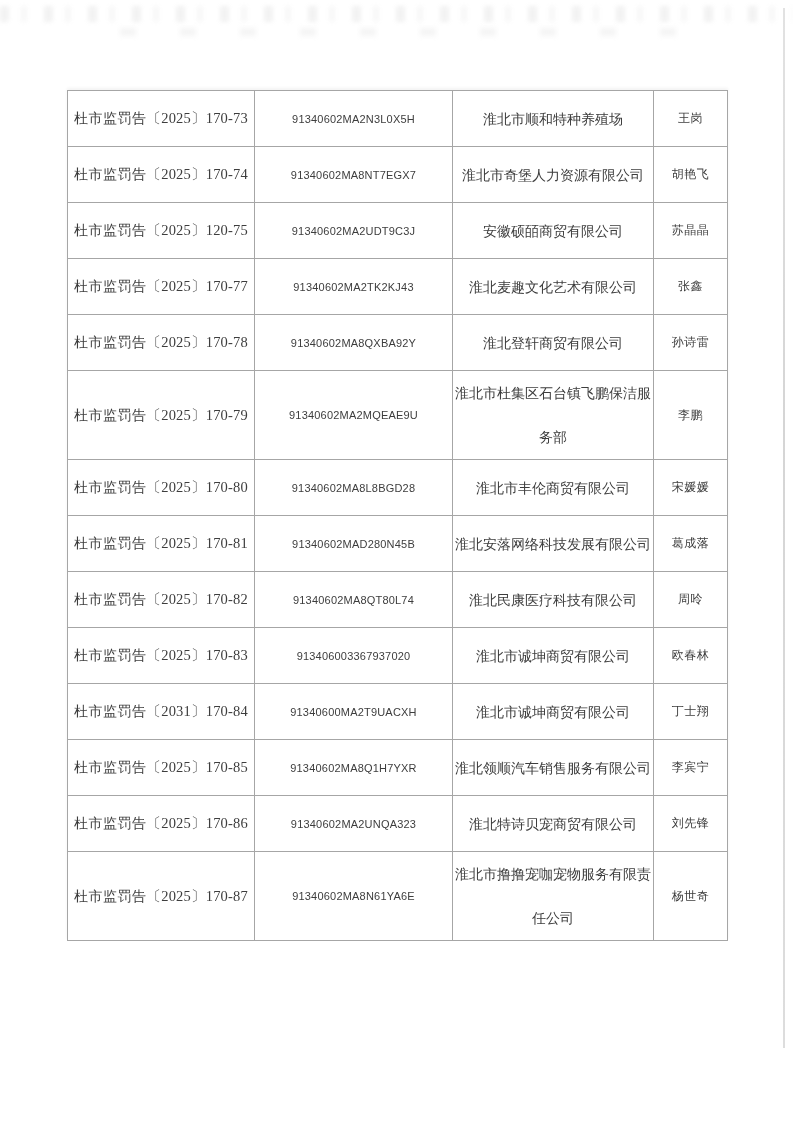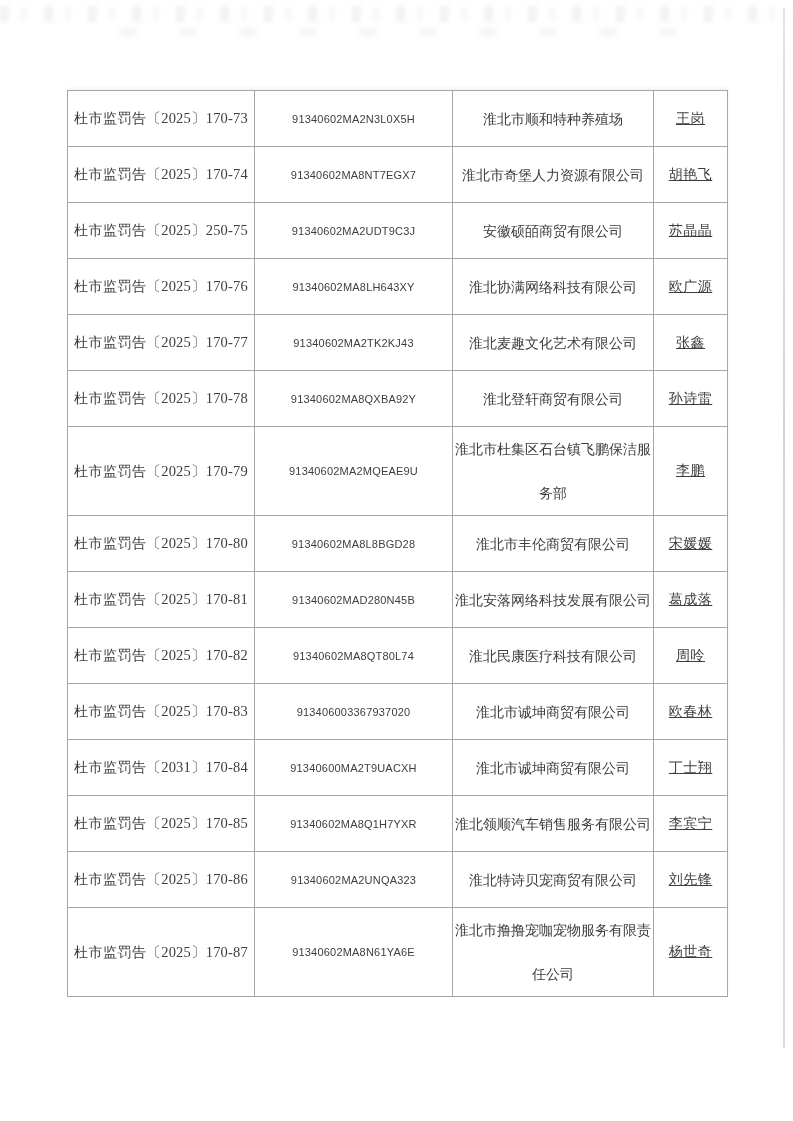--- a/index.html
+++ b/index.html
@@ -91,23 +91,22 @@
     color: #383838;
     margin-top: 35px;
   }
   td.c3 {
     font-size: 14px;
     line-height: 44px;
     word-break: break-all;
     margin-left: 48px;
   }
   td.c4 {
-    font-size: 14px;
+    font-size: 12px;
     letter-spacing: 0.5px;
-    text-decoration: underline;
   }
 </style>
 </head>
 <body>
 
 <div class="page">
 
   <div class="artifact-top"></div>
   <div class="artifact-top2"></div>
   <div class="edge-line"></div>
@@ -126,30 +125,24 @@
     <td class="c3">淮北市顺和特种养殖场</td>
     <td class="c4">王岗</td>
   </tr>
         <tr class="row">
     <td class="c1"><span class="cjk">杜市监罚告</span><span class="num">〔2025〕170-74</span></td>
     <td class="c2">91340602MA8NT7EGX7</td>
     <td class="c3">淮北市奇堡人力资源有限公司</td>
     <td class="c4">胡艳飞</td>
   </tr>
         <tr class="row">
-    <td class="c1"><span class="cjk">杜市监罚告</span><span class="num">〔2025〕250-75</span></td>
+    <td class="c1"><span class="cjk">杜市监罚告</span><span class="num">〔2025〕120-75</span></td>
     <td class="c2">91340602MA2UDT9C3J</td>
     <td class="c3">安徽硕皕商贸有限公司</td>
     <td class="c4">苏晶晶</td>
-  </tr>
-        <tr class="row">
-    <td class="c1"><span class="cjk">杜市监罚告</span><span class="num">〔2025〕170-76</span></td>
-    <td class="c2">91340602MA8LH643XY</td>
-    <td class="c3">淮北协满网络科技有限公司</td>
-    <td class="c4">欧广源</td>
   </tr>
         <tr class="row">
     <td class="c1"><span class="cjk">杜市监罚告</span><span class="num">〔2025〕170-77</span></td>
     <td class="c2">91340602MA2TK2KJ43</td>
     <td class="c3">淮北麦趣文化艺术有限公司</td>
     <td class="c4">张鑫</td>
   </tr>
         <tr class="row">
     <td class="c1"><span class="cjk">杜市监罚告</span><span class="num">〔2025〕170-78</span></td>
     <td class="c2">91340602MA8QXBA92Y</td>

